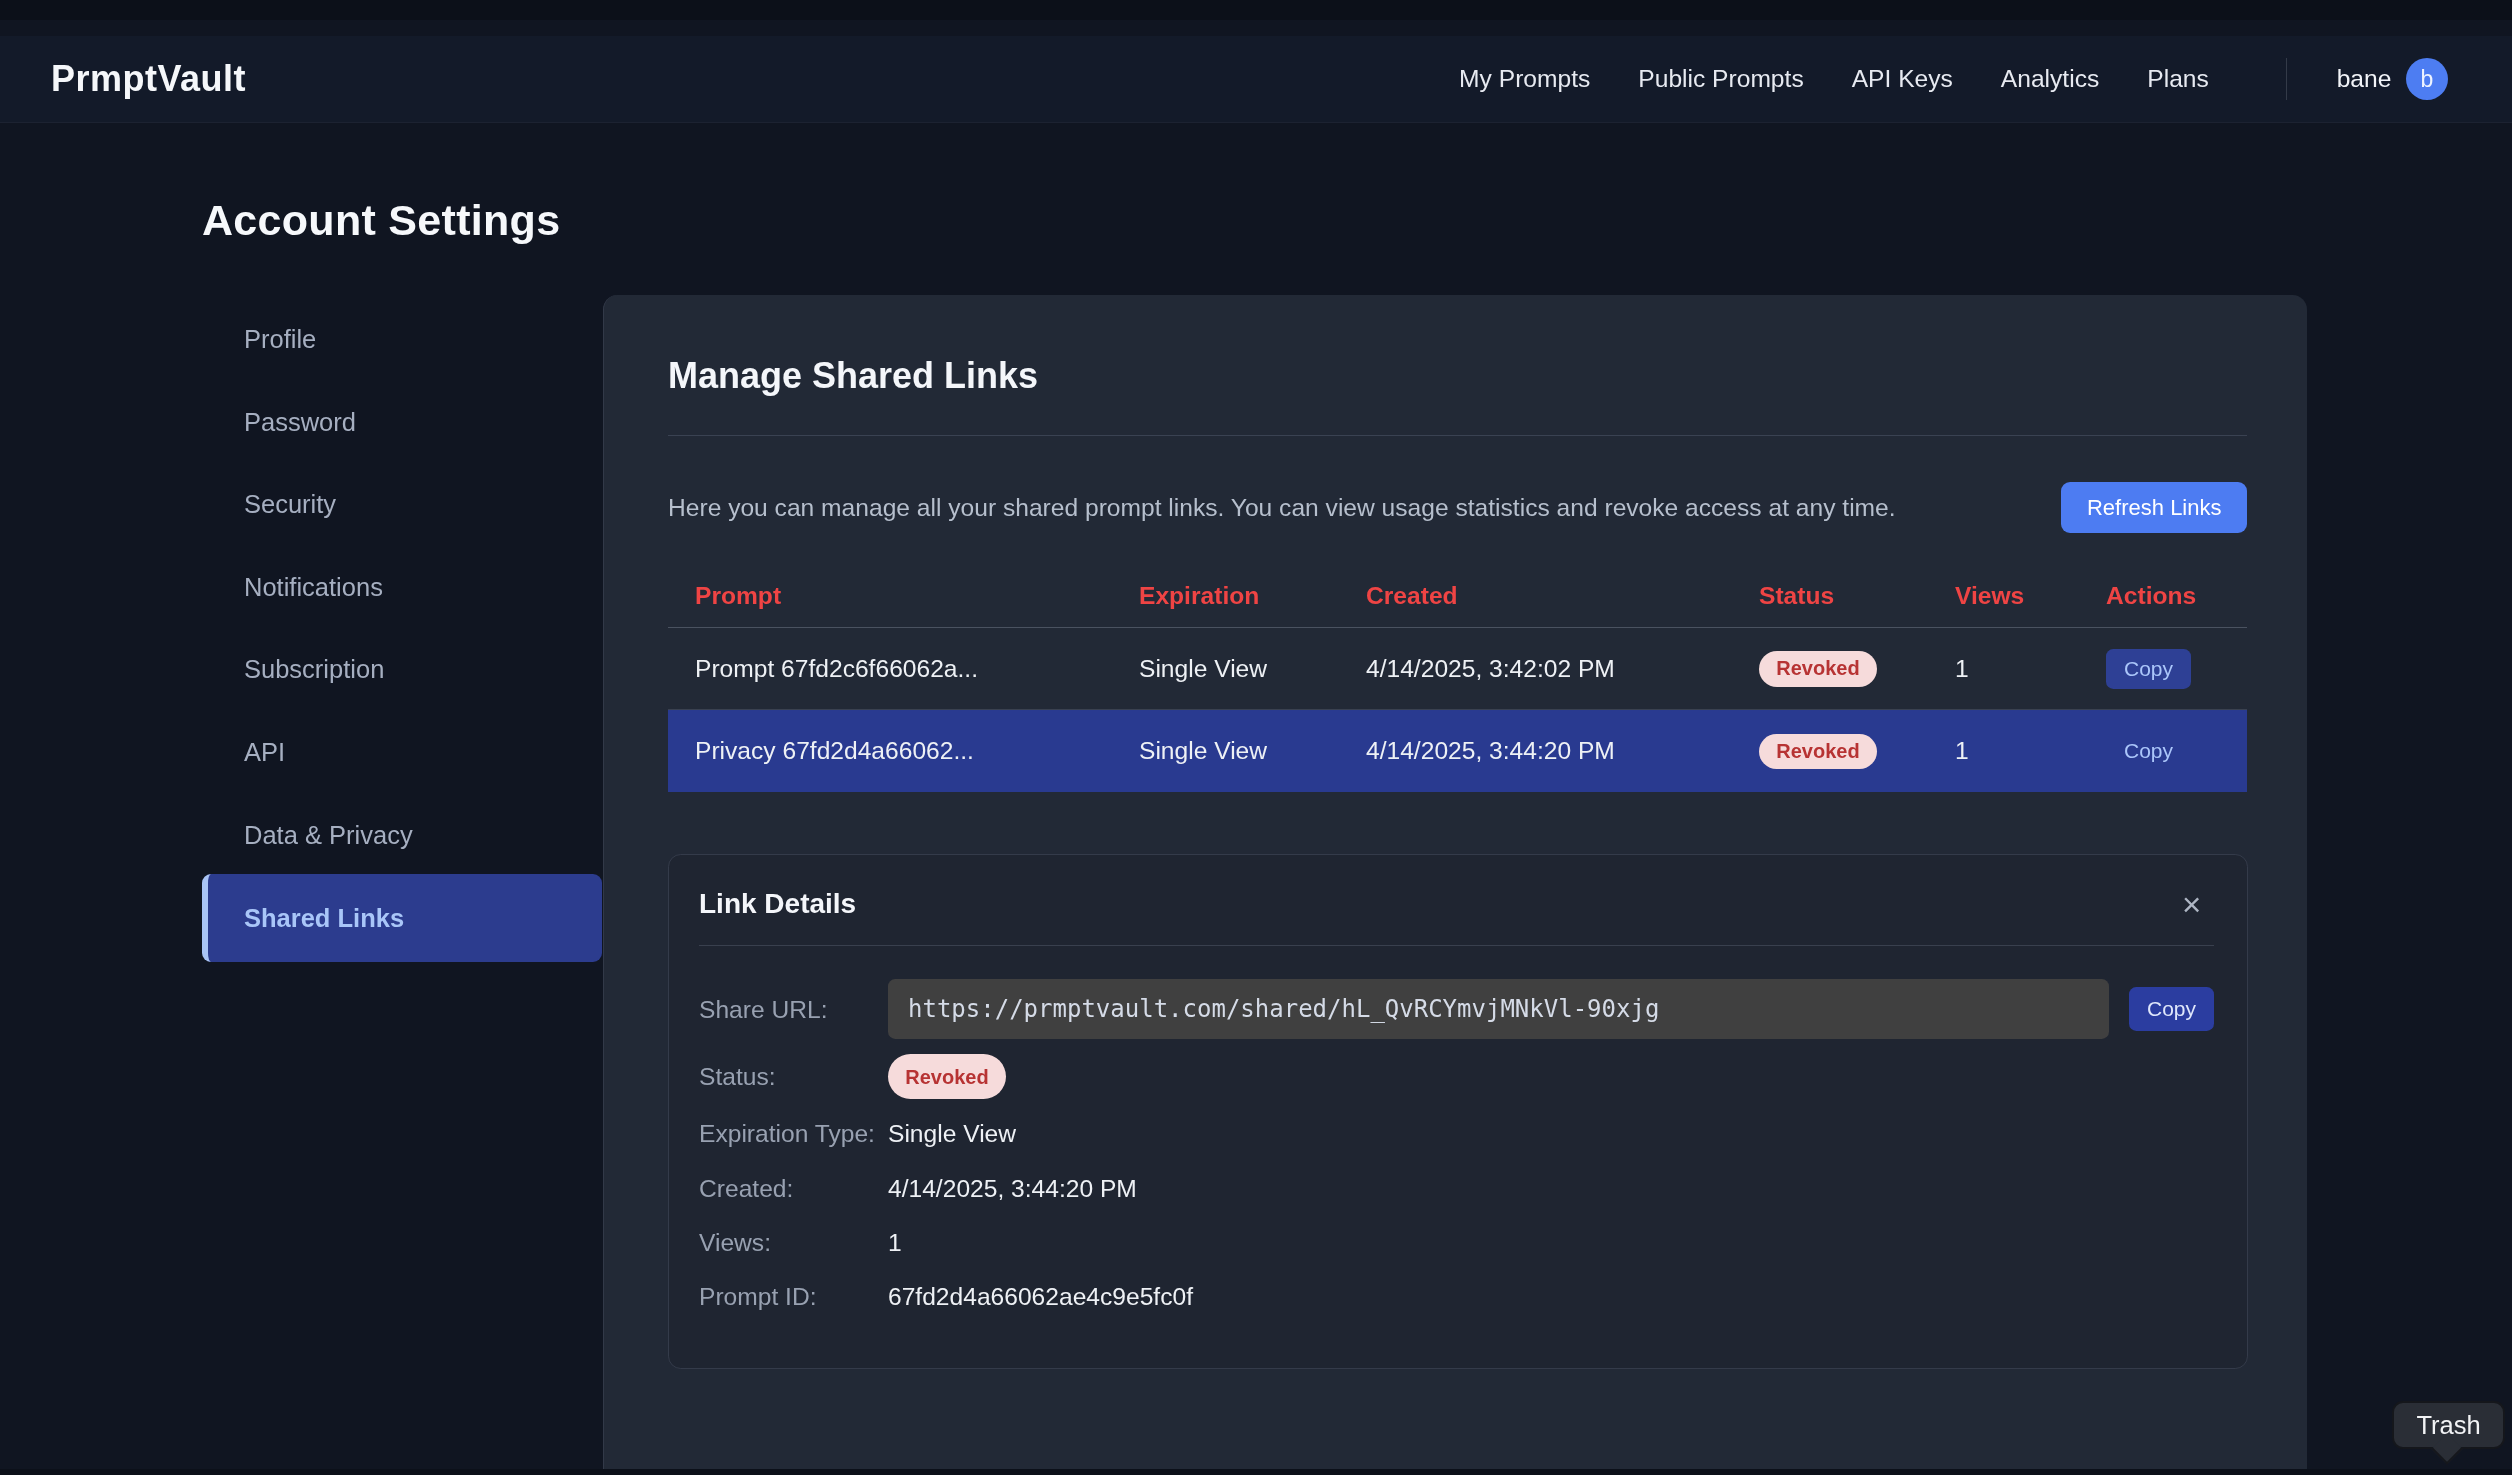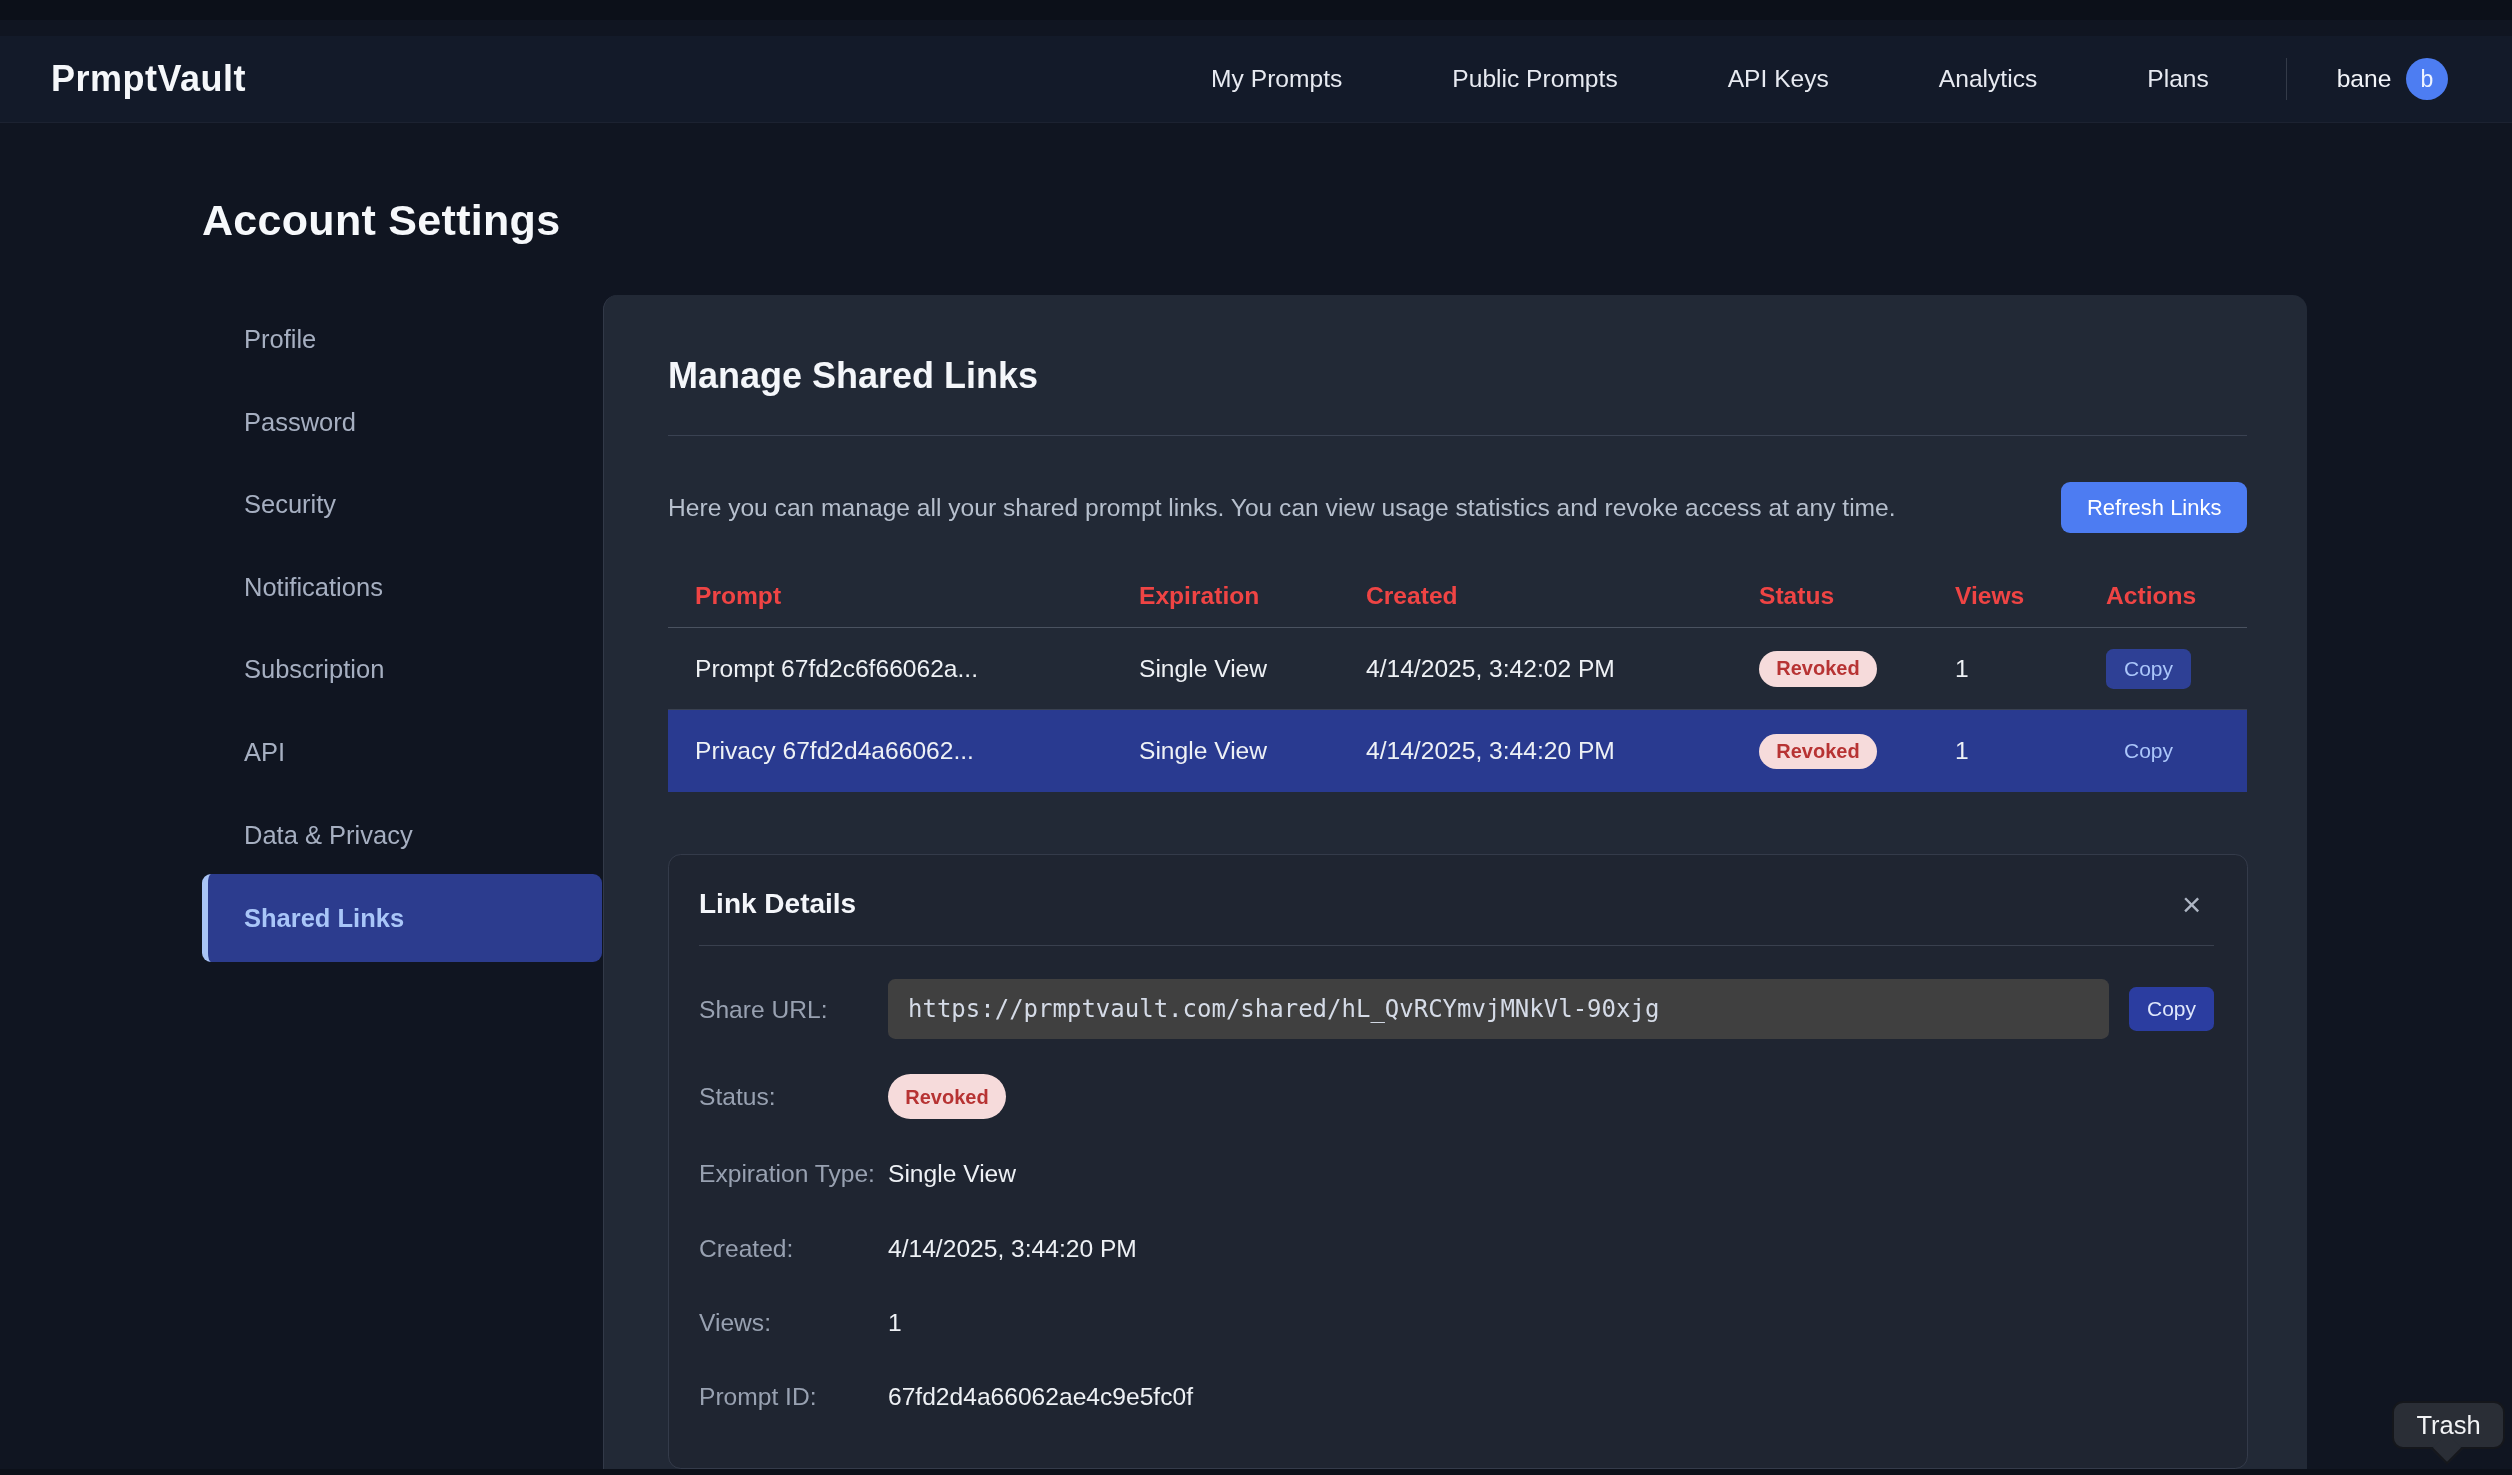--- a/index.html
+++ b/index.html
@@ -15,21 +15,21 @@
   .screen-top { height: 20px; background: #0c1019; }
   
   .navbar {
     height: 87px; background: #131a29;
     display: flex; align-items: center;
     padding: 0 64px 0 51px;
     border-bottom: 0.9px solid #1c2231;
     margin-top: 16px;
   }
   .logo { font-size: 36px; font-weight: bold; color: #f5f7fa; letter-spacing: 0.5px; cursor: pointer; }
-  .nav-links { margin-left: auto; display: flex; align-items: center; gap: 110px; }
+  .nav-links { margin-left: auto; display: flex; align-items: center; gap: 48px; }
   .nav-link { font-size: 24.6px; color: #e7eaf1; cursor: pointer; white-space: nowrap; }
   .nav-divider { width: 0.9px; height: 42px; background: #333a48; margin: 0 50px 0 77px; }
   .nav-user { display: flex; align-items: center; }
   .nav-username { font-size: 24.6px; color: #f2f4f8; margin-right: 14.6px; }
   .avatar {
     width: 42px; height: 42px; border-radius: 50%;
     background: #4d7df2; color: #eef4ff;
     display: flex; align-items: center; justify-content: center;
     font-size: 23px; cursor: pointer;
   }
@@ -110,21 +110,21 @@
     padding: 33px 33px 51px 30px;
   }
   .details-header { display: flex; align-items: flex-start; }
   .details-title { font-size: 28px; font-weight: bold; color: #f4f6fa; }
   .details-close {
     margin-left: auto; margin-right: 12.8px;
     font-size: 33px; color: #aeb6c4;
     cursor: pointer; line-height: 1;
   }
   .details-divider { height: 0.9px; background: #39404e; margin: 24px 0 0; }
-  .details-body { margin-top: 33px; display: flex; flex-direction: column; gap: 35px; }
+  .details-body { margin-top: 33px; display: flex; flex-direction: column; gap: 15px; }
   .d-row { display: flex; align-items: flex-start; }
   .d-label { width: 189px; flex: none; font-size: 24.6px; color: #98a1b1; line-height: 1.6; }
   .d-value { font-size: 24.6px; color: #eef1f5; line-height: 1.6; }
   .url-row { align-items: center; }
   .url-input {
     flex: 1; height: 60px;
     background: #404040; border: none; border-radius: 7.3px;
     font-family: "DejaVu Sans Mono", "Liberation Mono", monospace;
     font-size: 24px; color: #d5dbe7;
     padding: 0 20px; outline: none;

